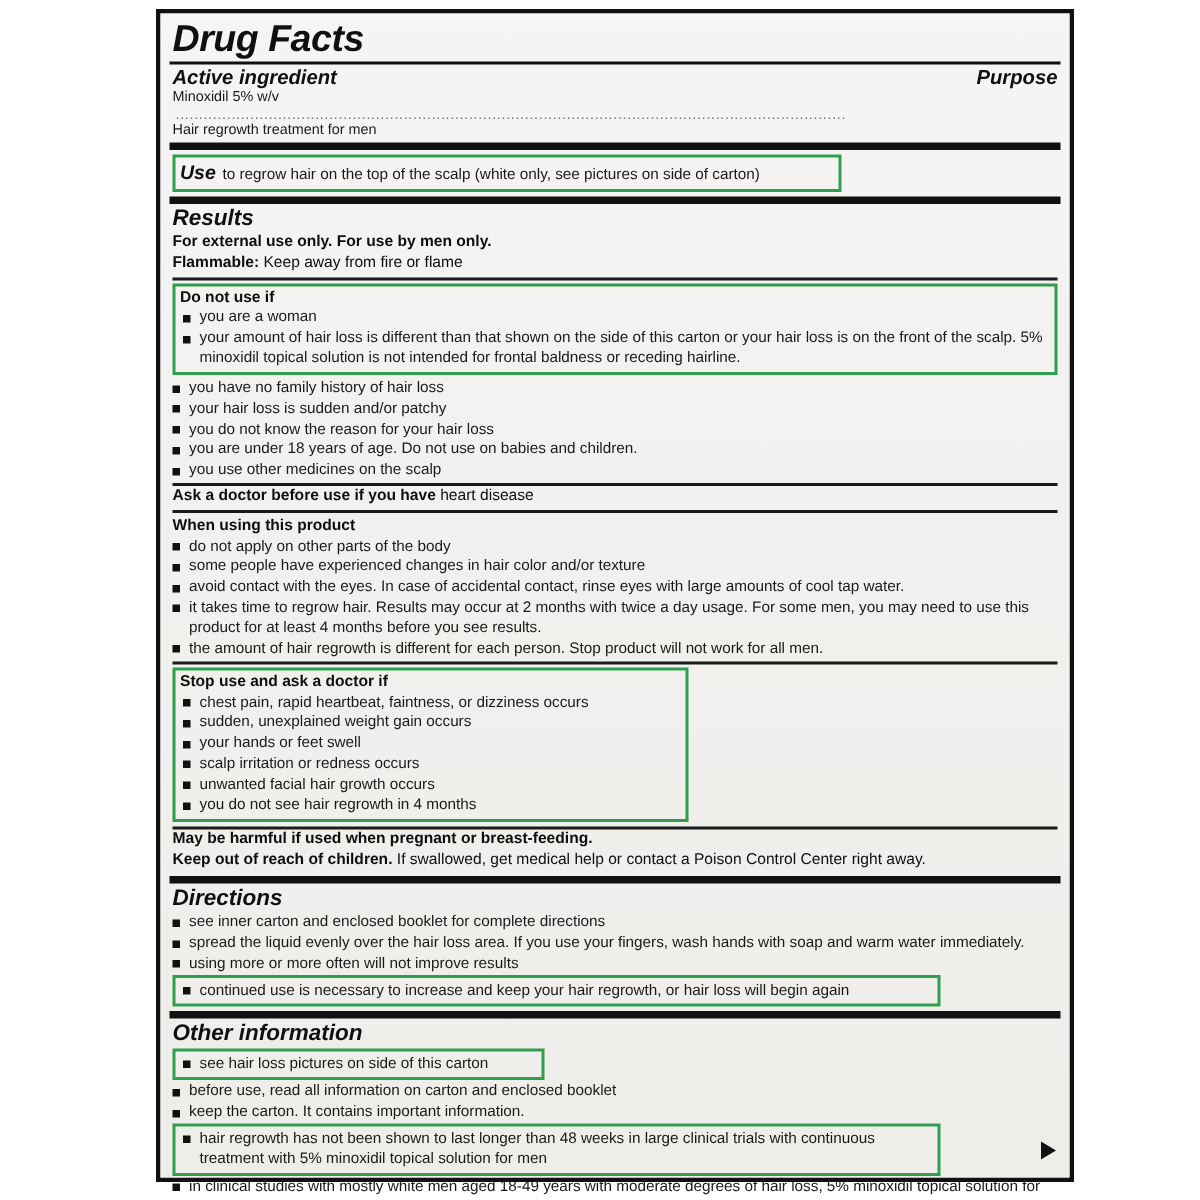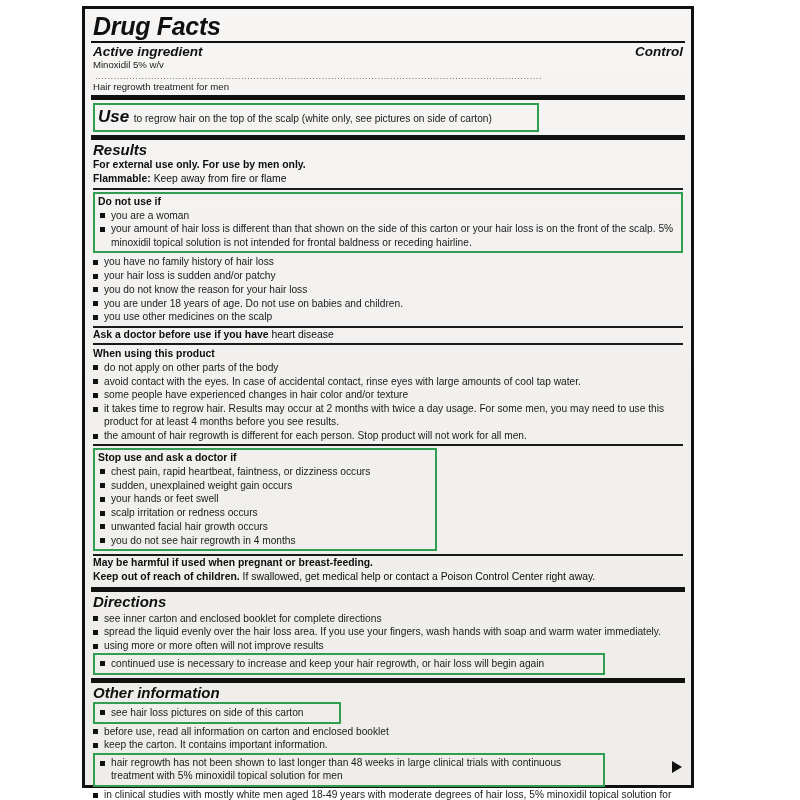--- a/index.html
+++ b/index.html
@@ -15,21 +15,21 @@
   #page {
     position: relative;
     width: 800px;
     height: 800px;
     background: #ffffff;
   }
 
   
   .label-panel {
     position: absolute;
-    left: 82px;
+    left: 104px;
     top: 6px;
     width: 612px;
     height: 782px;
     background: #f4f3f1;
     border: 3px solid #111111;
     box-sizing: border-box;
     padding: 0;
   }
 
   .inner {
@@ -183,32 +183,32 @@
 <div id="page">
 
   <div class="label-panel">
     <div class="inner">
 
       <div class="title">Drug Facts</div>
       <div class="rule-med"></div>
 
       <div class="row-ai">
         <span class="ai-left">Active ingredient</span>
-        <span class="ai-right">Control</span>
+        <span class="ai-right">Purpose</span>
       </div>
       <div class="row-dots">
         <span>Minoxidil 5% w/v</span>
         <span class="lead">................................................................................................................................................</span>
         <span>Hair regrowth treatment for men</span>
       </div>
 
       <div class="band"></div>
 
       <div class="hl use-box">
-        <span class="sub-head" style="font-style:italic;font-size:17px;">Use</span>
+        <span class="sub-head" style="font-style:italic;font-size:13px;">Use</span>
         <span class="plain">to regrow hair on the top of the scalp (white only, see pictures on side of carton)</span>
       </div>
 
       <div class="band"></div>
 
       <div class="sec-head">Results</div>
       <div class="bold-line">For external use only. For use by men only.</div>
       <div class="bold-line">
         <span>Flammable:</span><span class="norm"> Keep away from fire or flame</span>
       </div>
@@ -235,22 +235,22 @@
 
       <div class="bold-line">
         <span>Ask a doctor before use if you have</span><span class="norm"> heart disease</span>
       </div>
 
       <div class="sep-dark"></div>
 
       <div class="sub-head block" style="margin-top:2px;">When using this product</div>
       <ul class="bl block">
         <li>do not apply on other parts of the body</li>
+        <li>some people have experienced changes in hair color and/or texture</li>
         <li>avoid contact with the eyes. In case of accidental contact, rinse eyes with large amounts of cool tap water.</li>
-        <li>some people have experienced changes in hair color and/or texture</li>
         <li>it takes time to regrow hair. Results may occur at 2 months with twice a day usage. For some men, you may need to use this product for at least 4 months before you see results.</li>
         <li>the amount of hair regrowth is different for each person. Stop product will not work for all men.</li>
       </ul>
 
       <div class="sep-dark"></div>
 
       <div class="hl stopuse-box">
         <div class="sub-head">Stop use and ask a doctor if</div>
         <ul class="bl">
           <li>chest pain, rapid heartbeat, faintness, or dizziness occurs</li>

